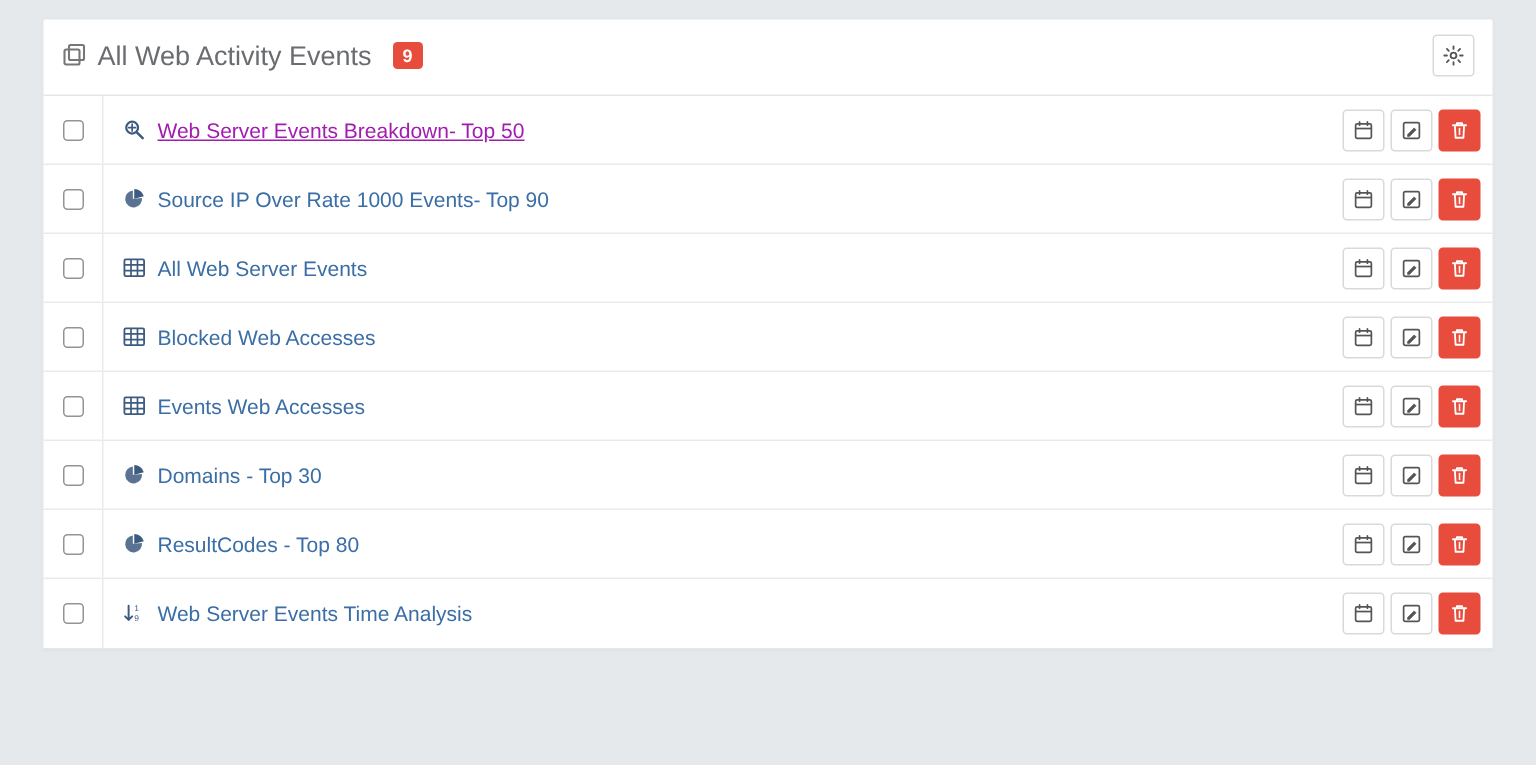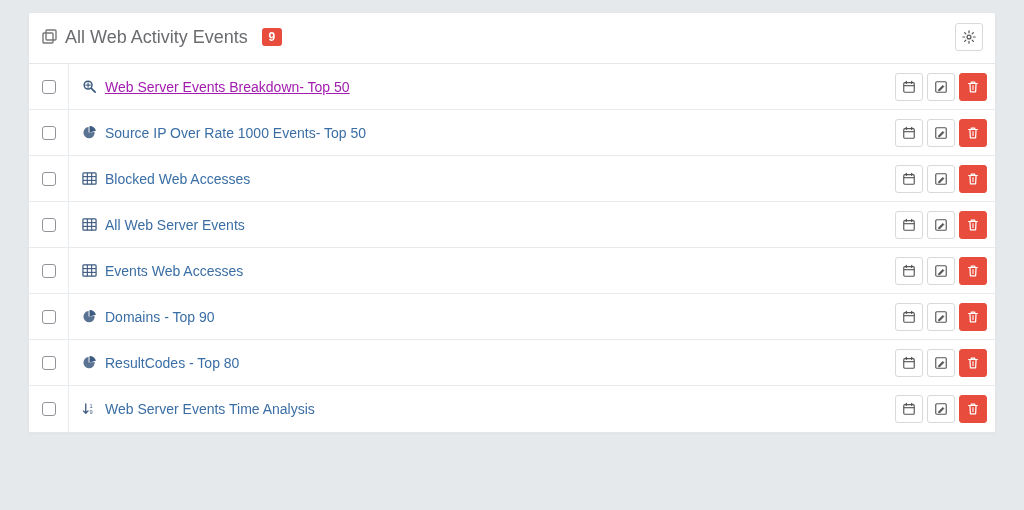--- a/index.html
+++ b/index.html
@@ -234,21 +234,21 @@
   <div class="row">
     <div class="cell-check">
       <div class="check"></div>
     </div>
     <div class="cell-main">
       <span class="row-icon">
         <svg width="15" height="15" viewBox="0 0 16 16">
                 <use class="row-icon-use" href="#ic-pie"></use>
               </svg>
       </span>
-      <a class="row-link">Source IP Over Rate 1000 Events- Top 50</a>
+      <a class="row-link">Source IP Over Rate 1000 Events- Top 90</a>
     </div>
     <div class="cell-actions">
       <span class="icon-btn">
         <svg width="14" height="14" viewBox="0 0 16 16">
                 <use href="#ic-calendar"></use>
               </svg>
       </span>
       <span class="icon-btn">
         <svg width="14" height="14" viewBox="0 0 16 16">
                 <use href="#ic-edit"></use>
@@ -265,20 +265,51 @@
   <div class="row">
     <div class="cell-check">
       <div class="check"></div>
     </div>
     <div class="cell-main">
       <span class="row-icon">
         <svg width="15" height="15" viewBox="0 0 16 16">
                 <use class="row-icon-use" href="#ic-table"></use>
               </svg>
       </span>
+      <a class="row-link">All Web Server Events</a>
+    </div>
+    <div class="cell-actions">
+      <span class="icon-btn">
+        <svg width="14" height="14" viewBox="0 0 16 16">
+                <use href="#ic-calendar"></use>
+              </svg>
+      </span>
+      <span class="icon-btn">
+        <svg width="14" height="14" viewBox="0 0 16 16">
+                <use href="#ic-edit"></use>
+              </svg>
+      </span>
+      <span class="icon-btn icon-btn-danger">
+        <svg width="14" height="14" viewBox="0 0 16 16">
+                <use href="#ic-trash"></use>
+              </svg>
+      </span>
+    </div>
+  </div>
+
+  <div class="row">
+    <div class="cell-check">
+      <div class="check"></div>
+    </div>
+    <div class="cell-main">
+      <span class="row-icon">
+        <svg width="15" height="15" viewBox="0 0 16 16">
+                <use class="row-icon-use" href="#ic-table"></use>
+              </svg>
+      </span>
       <a class="row-link">Blocked Web Accesses</a>
     </div>
     <div class="cell-actions">
       <span class="icon-btn">
         <svg width="14" height="14" viewBox="0 0 16 16">
                 <use href="#ic-calendar"></use>
               </svg>
       </span>
       <span class="icon-btn">
         <svg width="14" height="14" viewBox="0 0 16 16">
@@ -286,62 +317,31 @@
               </svg>
       </span>
       <span class="icon-btn icon-btn-danger">
         <svg width="14" height="14" viewBox="0 0 16 16">
                 <use href="#ic-trash"></use>
               </svg>
       </span>
     </div>
   </div>
 
+
   <div class="row">
     <div class="cell-check">
       <div class="check"></div>
     </div>
     <div class="cell-main">
       <span class="row-icon">
         <svg width="15" height="15" viewBox="0 0 16 16">
                 <use class="row-icon-use" href="#ic-table"></use>
               </svg>
       </span>
-      <a class="row-link">All Web Server Events</a>
-    </div>
-    <div class="cell-actions">
-      <span class="icon-btn">
-        <svg width="14" height="14" viewBox="0 0 16 16">
-                <use href="#ic-calendar"></use>
-              </svg>
-      </span>
-      <span class="icon-btn">
-        <svg width="14" height="14" viewBox="0 0 16 16">
-                <use href="#ic-edit"></use>
-              </svg>
-      </span>
-      <span class="icon-btn icon-btn-danger">
-        <svg width="14" height="14" viewBox="0 0 16 16">
-                <use href="#ic-trash"></use>
-              </svg>
-      </span>
-    </div>
-  </div>
-
-
-  <div class="row">
-    <div class="cell-check">
-      <div class="check"></div>
-    </div>
-    <div class="cell-main">
-      <span class="row-icon">
-        <svg width="15" height="15" viewBox="0 0 16 16">
-                <use class="row-icon-use" href="#ic-table"></use>
-              </svg>
-      </span>
       <a class="row-link">Events Web Accesses</a>
     </div>
     <div class="cell-actions">
       <span class="icon-btn">
         <svg width="14" height="14" viewBox="0 0 16 16">
                 <use href="#ic-calendar"></use>
               </svg>
       </span>
       <span class="icon-btn">
         <svg width="14" height="14" viewBox="0 0 16 16">
@@ -359,21 +359,21 @@
   <div class="row">
     <div class="cell-check">
       <div class="check"></div>
     </div>
     <div class="cell-main">
       <span class="row-icon">
         <svg width="15" height="15" viewBox="0 0 16 16">
                 <use class="row-icon-use" href="#ic-pie"></use>
               </svg>
       </span>
-      <a class="row-link">Domains - Top 90</a>
+      <a class="row-link">Domains - Top 30</a>
     </div>
     <div class="cell-actions">
       <span class="icon-btn">
         <svg width="14" height="14" viewBox="0 0 16 16">
                 <use href="#ic-calendar"></use>
               </svg>
       </span>
       <span class="icon-btn">
         <svg width="14" height="14" viewBox="0 0 16 16">
                 <use href="#ic-edit"></use>

